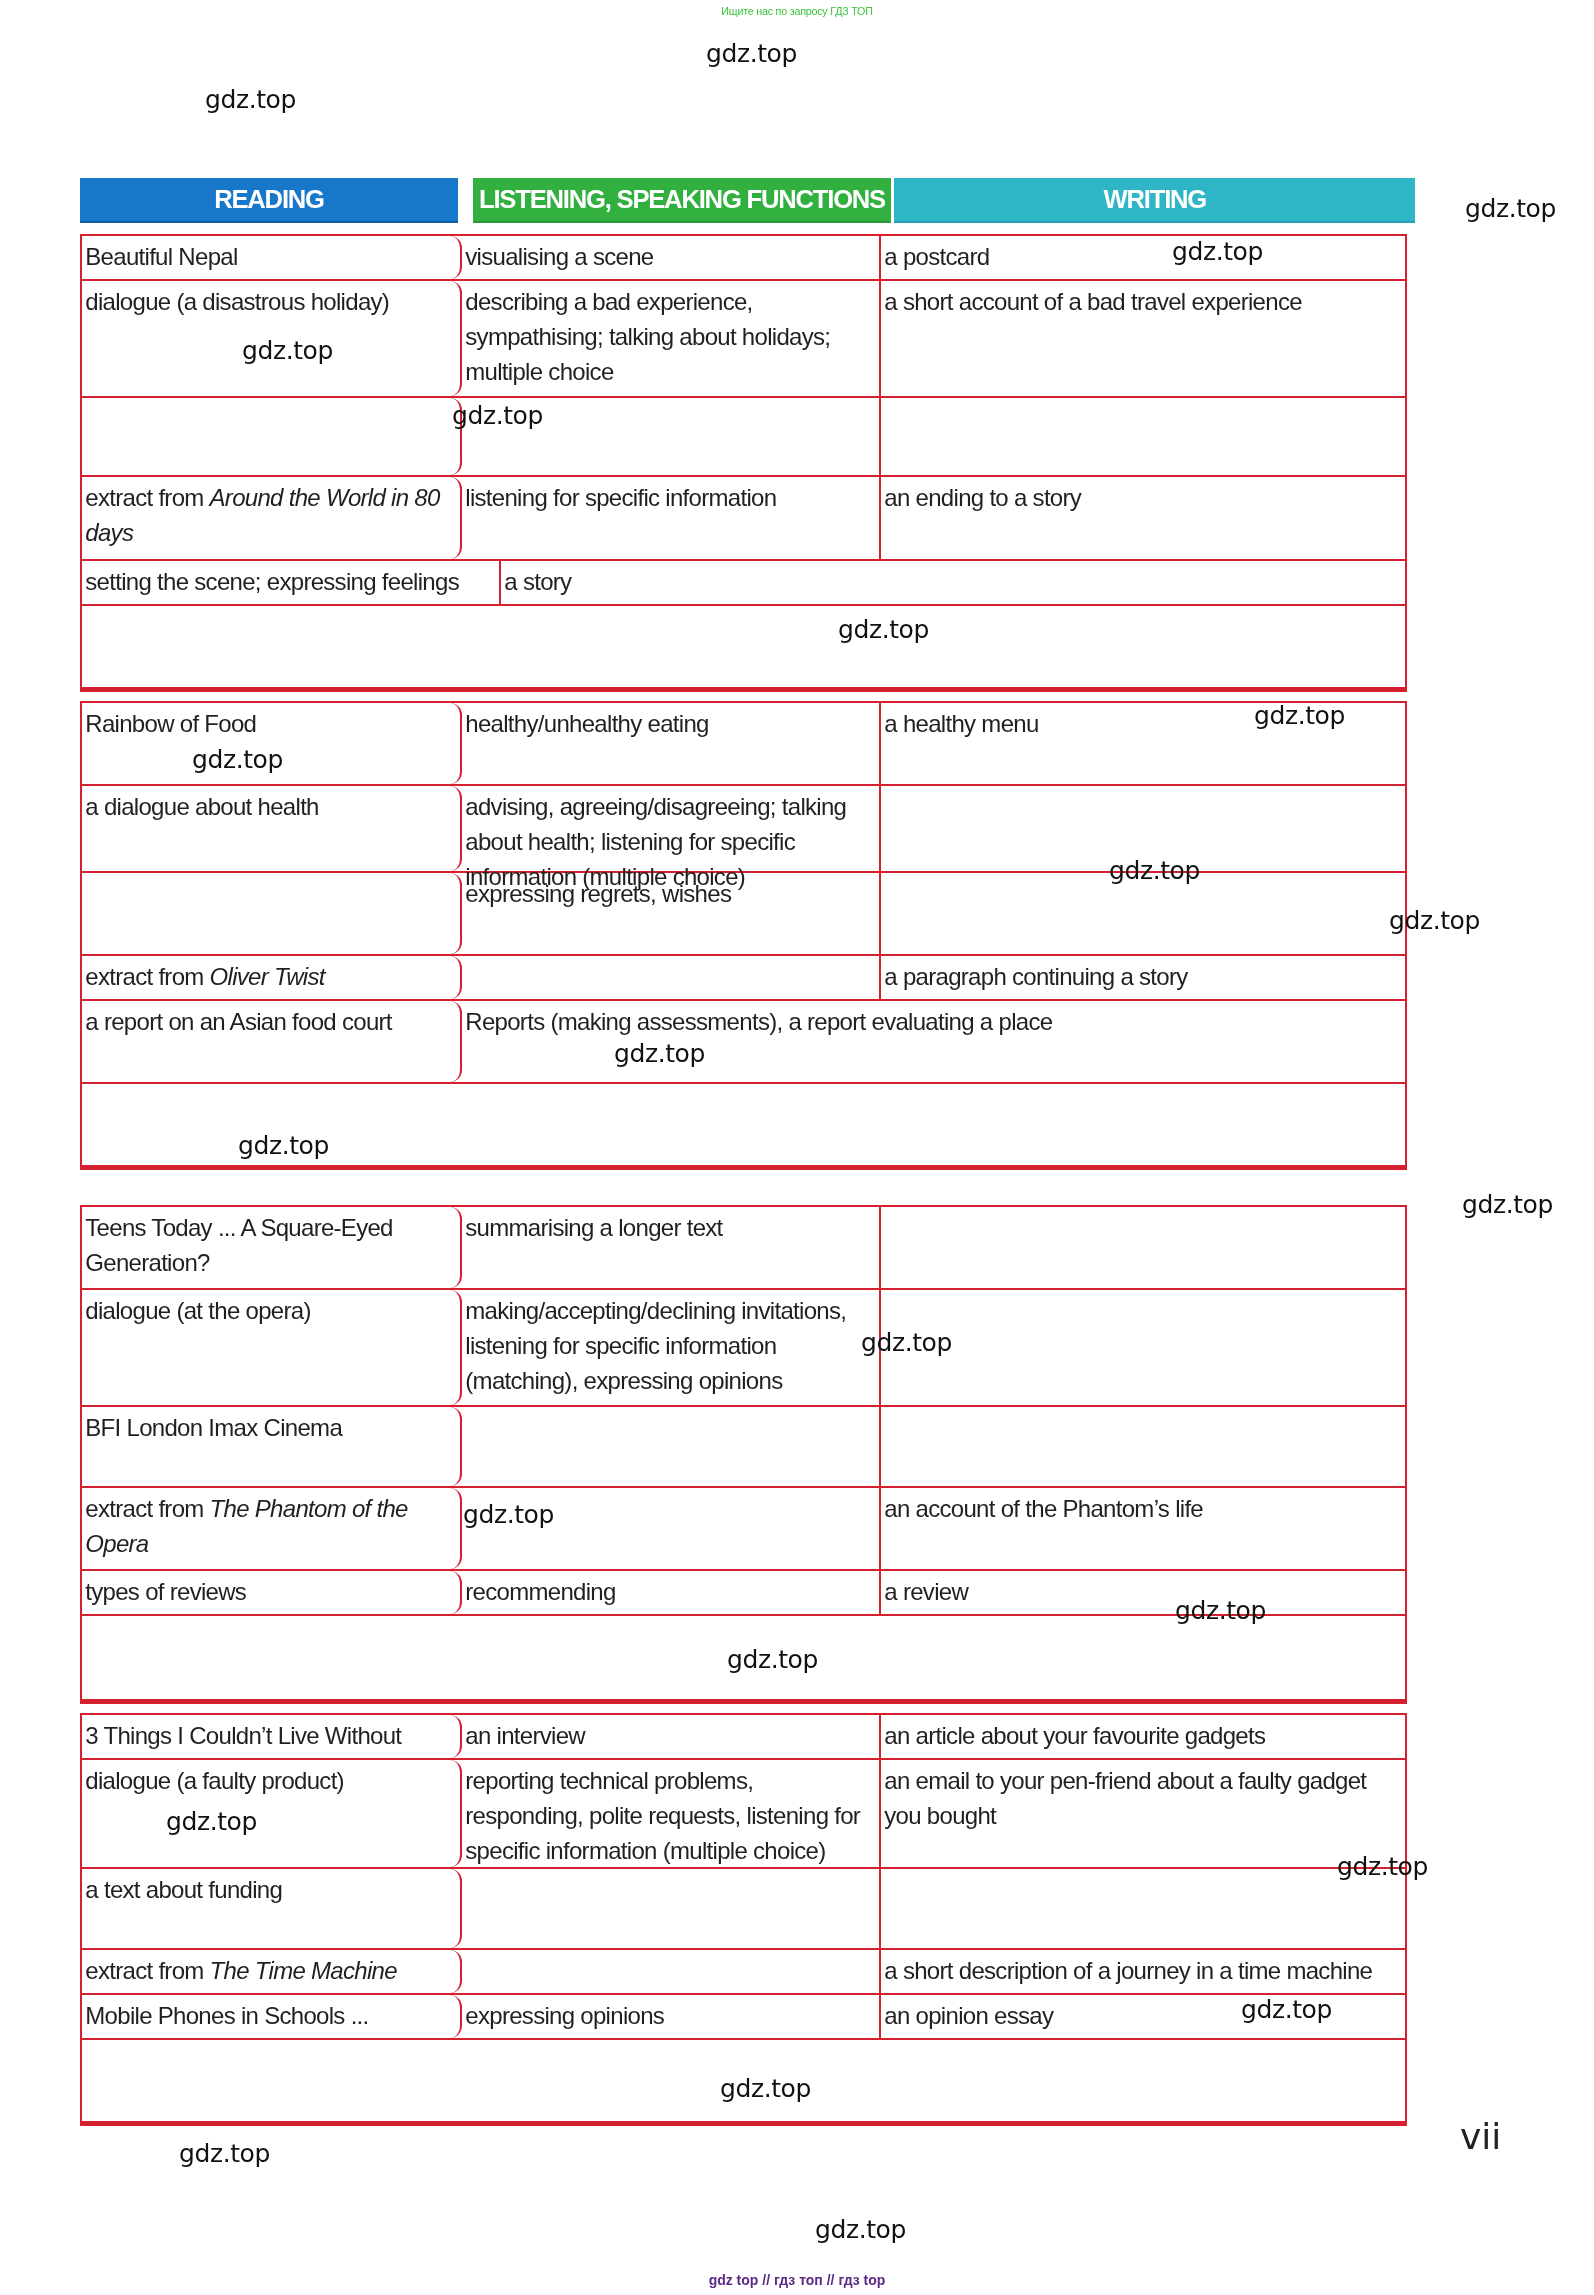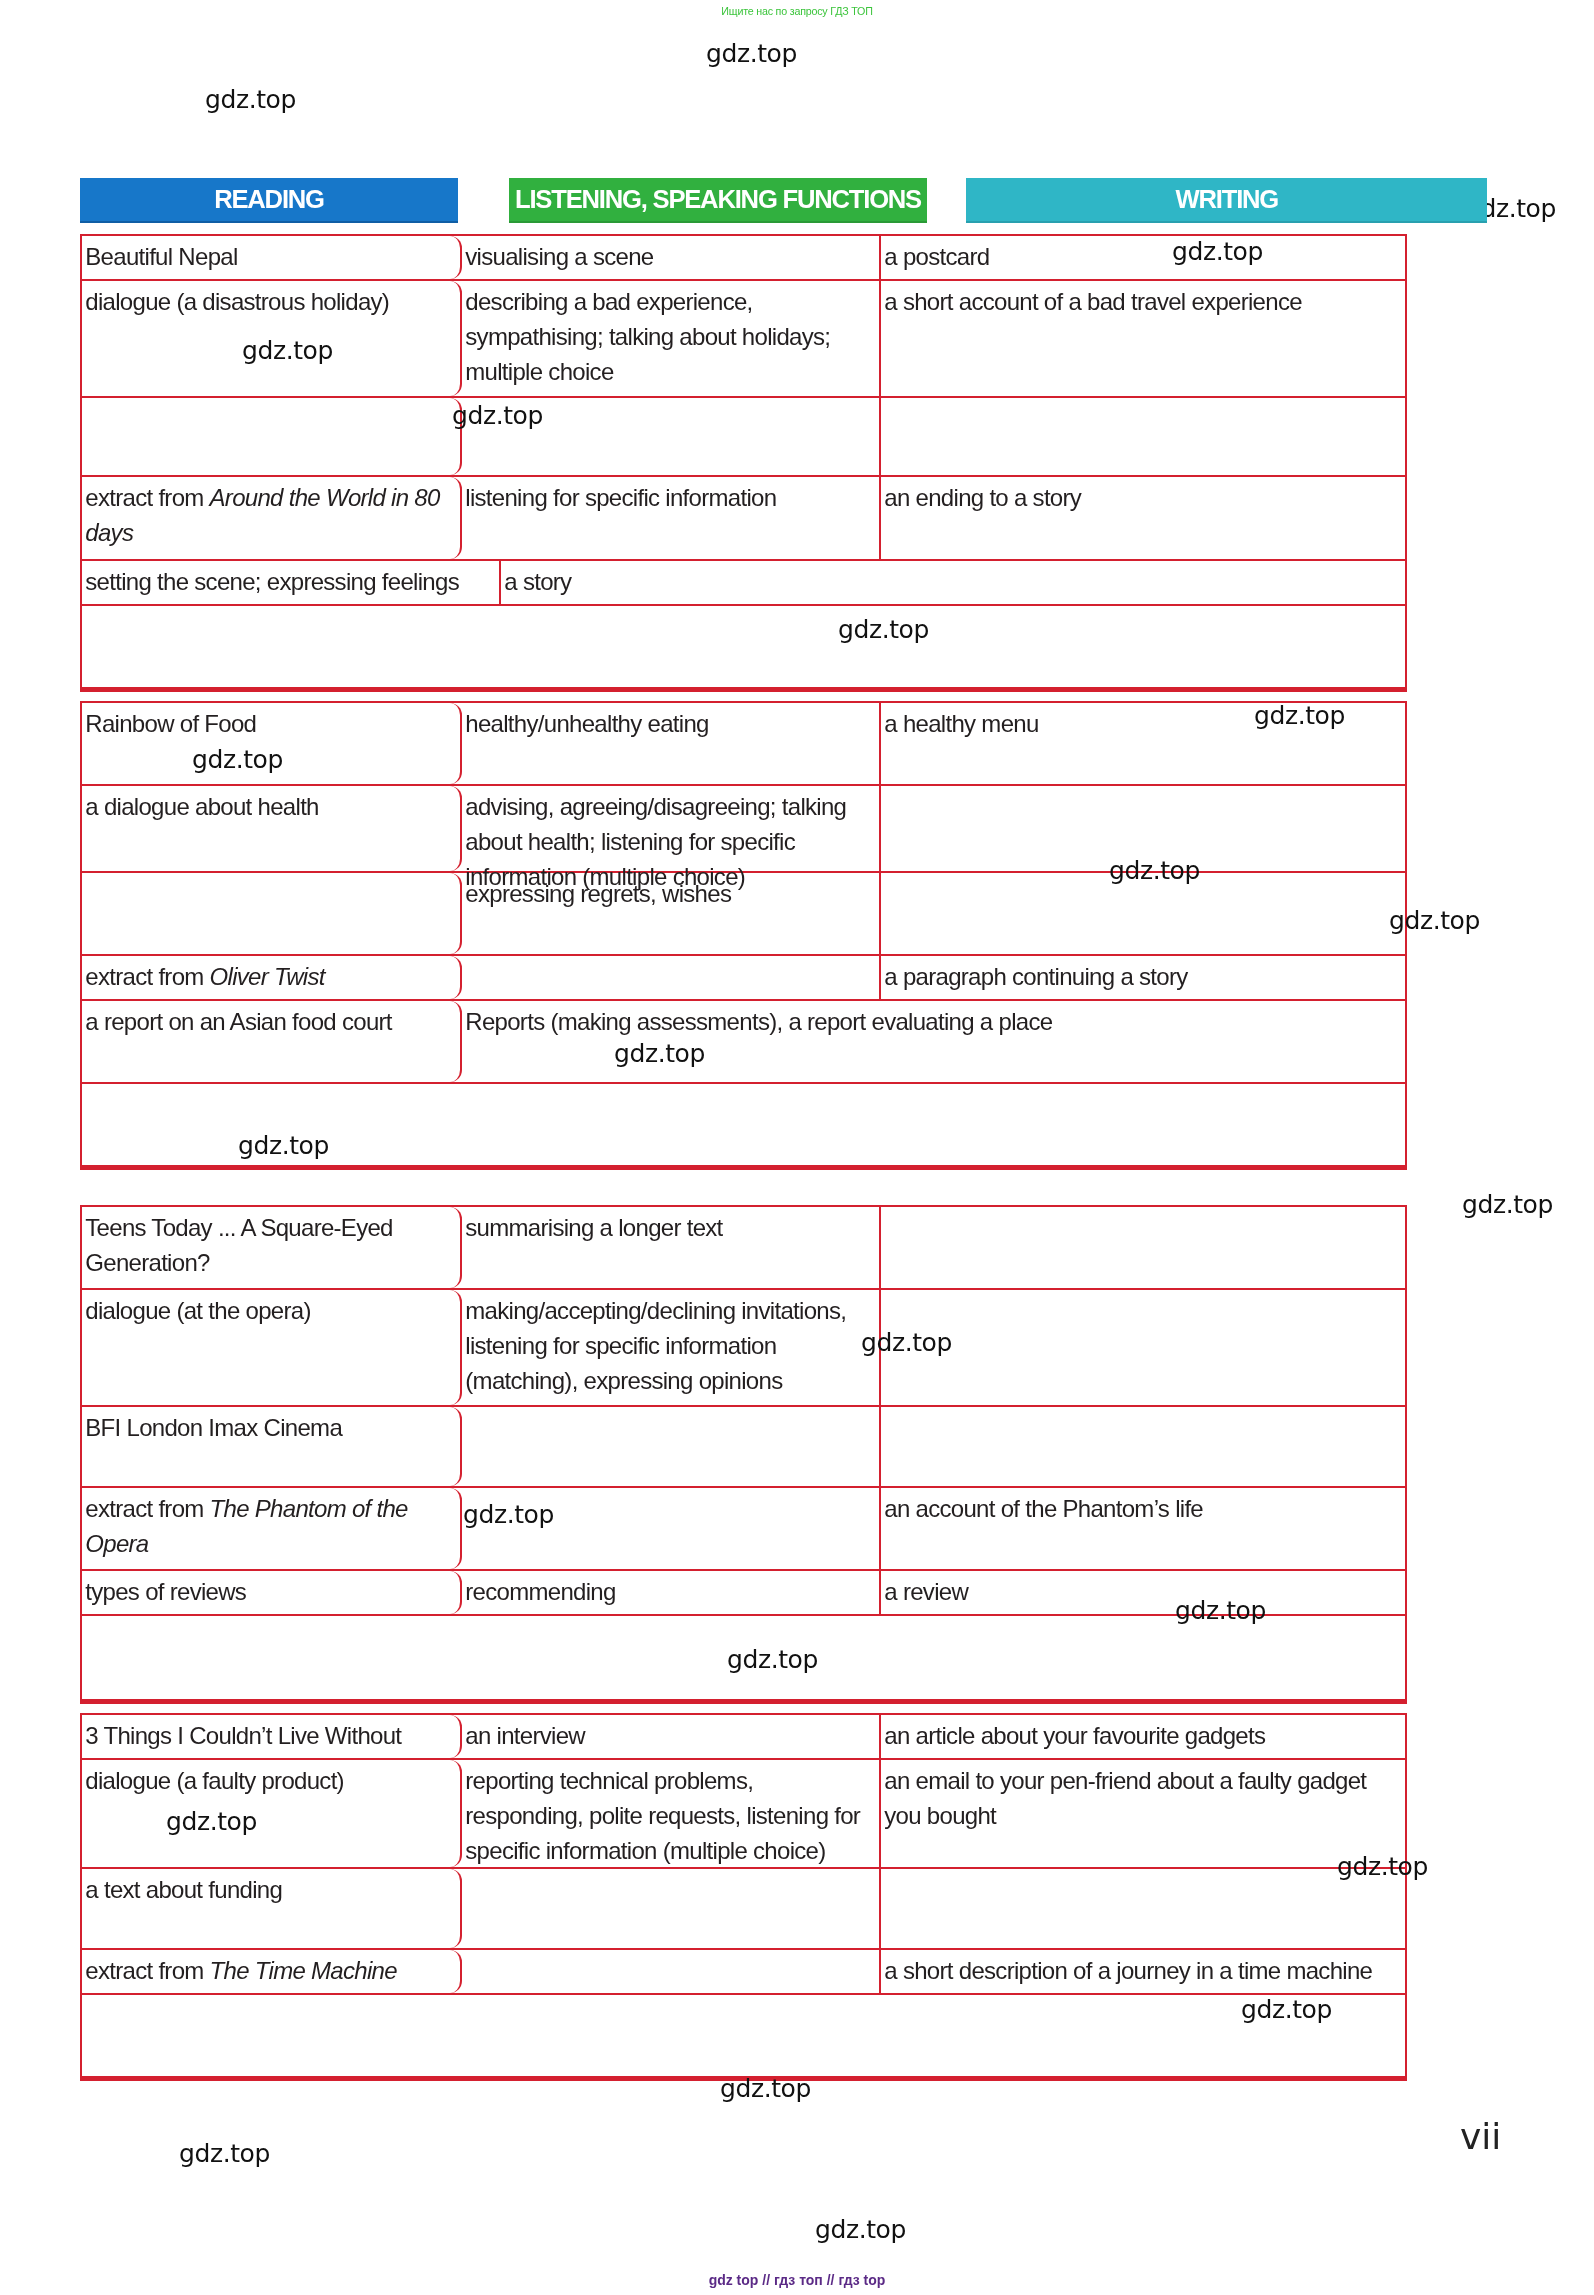--- a/index.html
+++ b/index.html
@@ -8,21 +8,21 @@
     font-family: "Liberation Sans", sans-serif; color: #231f20;
   }
   .top-banner {
     position: absolute; top: 5px; left: 0; width: 100%; text-align: center;
     font-size: 10.7px; color: #3bc43b; letter-spacing: -0.2px;
   }
   .wm {
     position: absolute; font-family: "DejaVu Sans", sans-serif; font-size: 25px;
     color: #111; line-height: 1; white-space: nowrap; letter-spacing: -0.4px;
   }
-  .header-band { position: absolute; top: 178px; left: 80px; height: 27px; display: flex; gap: 36px; }
+  .header-band { position: absolute; top: 178px; left: 80px; height: 27px; display: flex; }
   .hcell {
     height: 45px; display: flex; align-items: center; justify-content: center;
     color: #fff; font-weight: bold; font-size: 25.6px; letter-spacing: -1.2px;
     font-family: "Liberation Sans", sans-serif;
     box-sizing: border-box;
   }
   .h-reading { width: 378px; background: #1777c9; border-bottom: 2.5px solid #0f5ea5; }
   .h-listening { width: 418px; background: #31b03f; margin-left: 15px; border-bottom: 2.5px solid #2a9a36; }
   .h-writing { width: 521px; background: #2fb6c6; margin-left: 3.3px; border-bottom: 2.5px solid #28a0af; }
 
@@ -171,20 +171,25 @@
   </div>
   <div class="row" style="height:81px">
     <div class="cell c1">a text about funding</div>
     <div class="cell c2"></div>
     <div class="cell c3"></div>
   </div>
   <div class="row" style="height:45px">
     <div class="cell c1"><span>extract from </span><em>The Time Machine</em></div>
     <div class="cell c2"></div>
     <div class="cell c3">a short description of a journey in a time machine</div>
+  </div>
+  <div class="row" style="height:45px">
+    <div class="cell c1">Mobile Phones in Schools ...</div>
+    <div class="cell c2">expressing opinions</div>
+    <div class="cell c3">an opinion essay</div>
   </div>
   <div class="row" style="height:81px">
     <div class="cell full"></div>
   </div>
 </div>
 
 <div class="wm" style="left:1172px;top:239px">gdz.top</div>
 <div class="wm" style="left:242px;top:338px">gdz.top</div>
 <div class="wm" style="left:452px;top:403px">gdz.top</div>
 <div class="wm" style="left:838px;top:617px">gdz.top</div>

